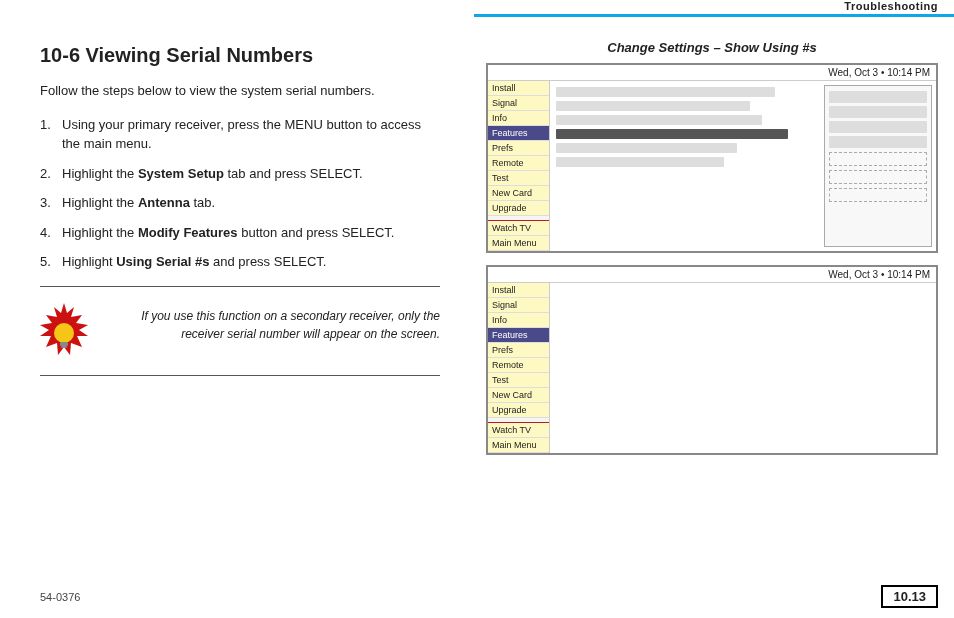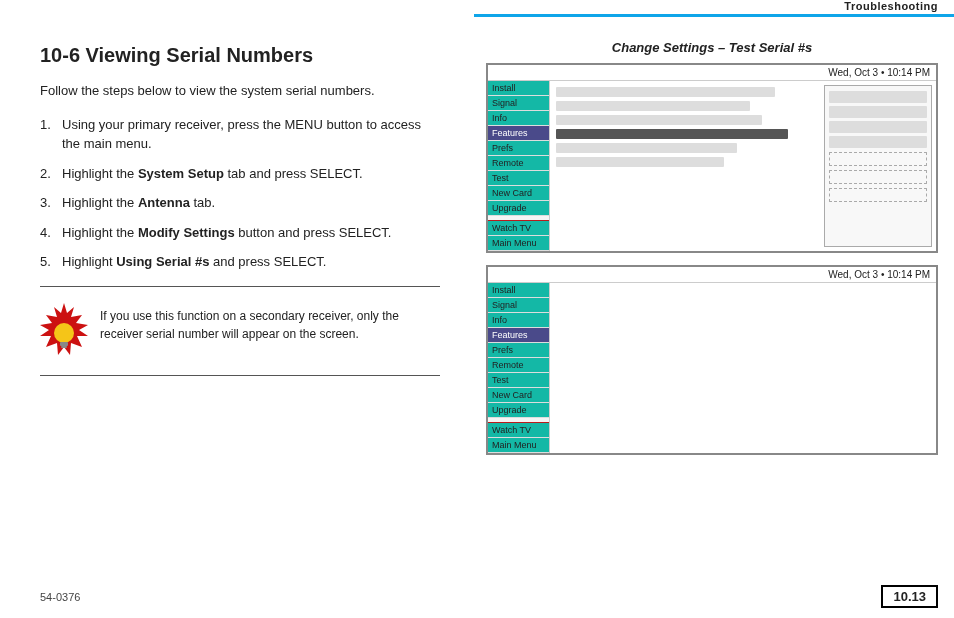--- a/index.html
+++ b/index.html
@@ -97,23 +97,25 @@
 
     .tip-icon {
       min-width: 48px;
       width: 48px;
       height: 56px;
       position: relative;
     }
 
     .tip-text {
       font-size: 12px;
+      font-style: italic;
       line-height: 1.5;
       color: #222;
       padding-top: 4px;
+      text-align: right;
     }
 
     .footer-page {
       position: absolute;
       bottom: 15px;
       left: 40px;
       font-size: 11px;
       color: #444;
     }
 
@@ -179,21 +181,21 @@
       display: flex;
       flex-direction: column;
     }
 
     .tv-menu-item {
       font-size: 9px;
       padding: 2px 4px;
       border-bottom: 1px solid #ddd;
       white-space: nowrap;
       color: #222;
-      background: #14b8a6;
+      background: #fef9c3;
     }
 
     .tv-menu-item.highlighted {
       background: #4a4a8a;
       color: #fff;
     }
 
     .tv-menu-item.watch-tv {
       margin-top: 4px;
       border-top: 1px solid #b91c1c;
@@ -225,21 +227,21 @@
     <li>
       <span class="step-num">2.</span>
       <span class="step-text">Highlight the <b>System Setup</b> tab and press SELECT.</span>
     </li>
     <li>
       <span class="step-num">3.</span>
       <span class="step-text">Highlight the <b>Antenna</b> tab.</span>
     </li>
     <li>
       <span class="step-num">4.</span>
-      <span class="step-text">Highlight the <b>Modify Settings</b> button and press SELECT.</span>
+      <span class="step-text">Highlight the <b>Modify Features</b> button and press SELECT.</span>
     </li>
     <li>
       <span class="step-num">5.</span>
       <span class="step-text">Highlight <b>Using Serial #s</b> and press SELECT.</span>
     </li>
   </ol>
 
 
   <hr class="divider">
 
@@ -257,21 +259,21 @@
     </div>
     <p class="tip-text">If you use this function on a secondary receiver, only the receiver serial number will appear on the screen.</p>
   </div>
 
   <hr class="divider">
 
   <div class="footer-page">54-0376</div>
 </div>
 
 <div class="right-panel">
-  <div class="diagram-title">Change Settings – Test Serial #s</div>
+  <div class="diagram-title">Change Settings – Show Using #s</div>
 
   <div class="tv-screen">
     <div class="tv-header">Wed, Oct 3  •  10:14 PM</div>
     <div class="tv-body">
       <div class="tv-sidebar">
         <div class="tv-menu-item">Install</div>
         <div class="tv-menu-item">Signal</div>
         <div class="tv-menu-item">Info</div>
         <div class="tv-menu-item highlighted">Features</div>
         <div class="tv-menu-item">Prefs</div>

